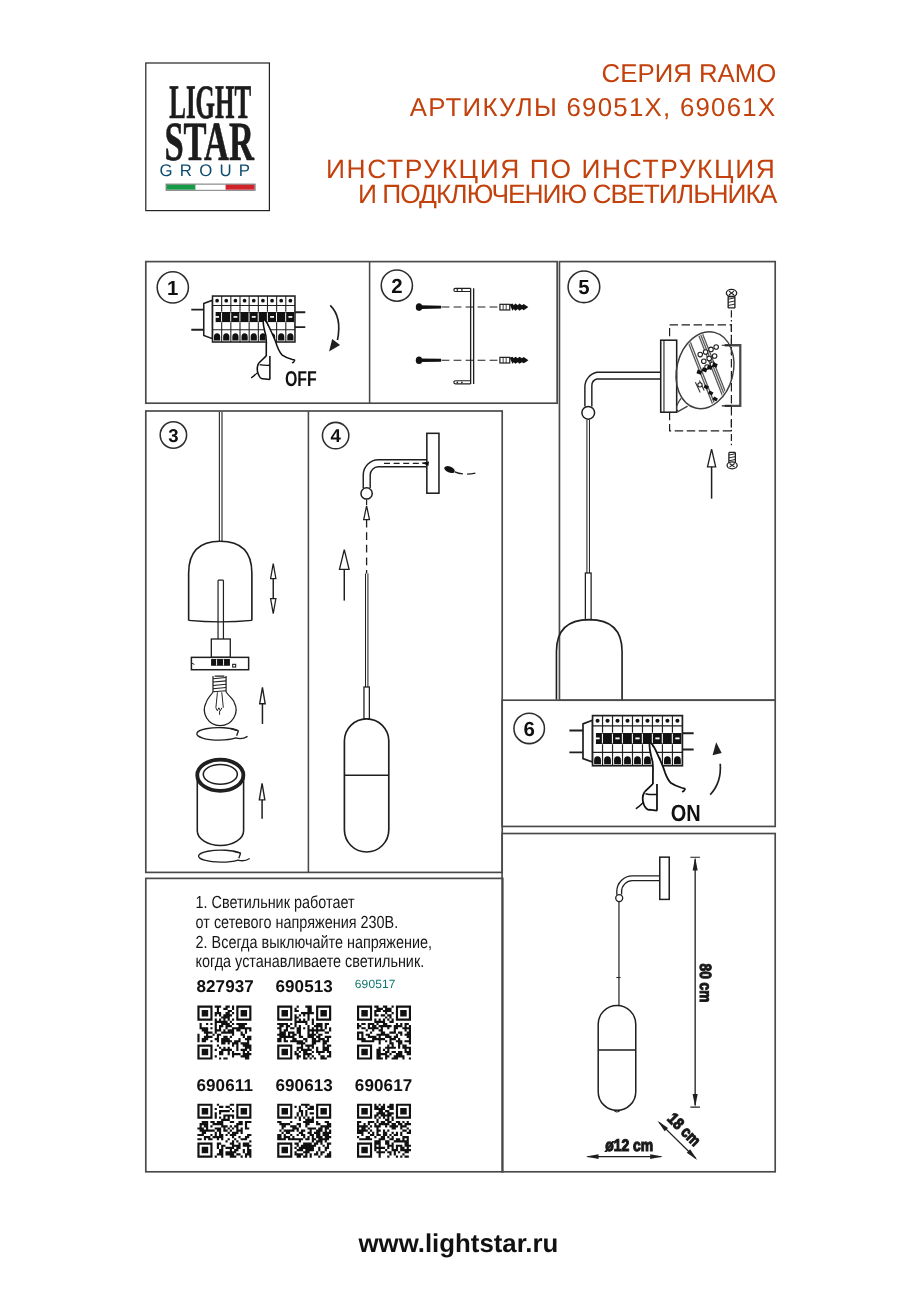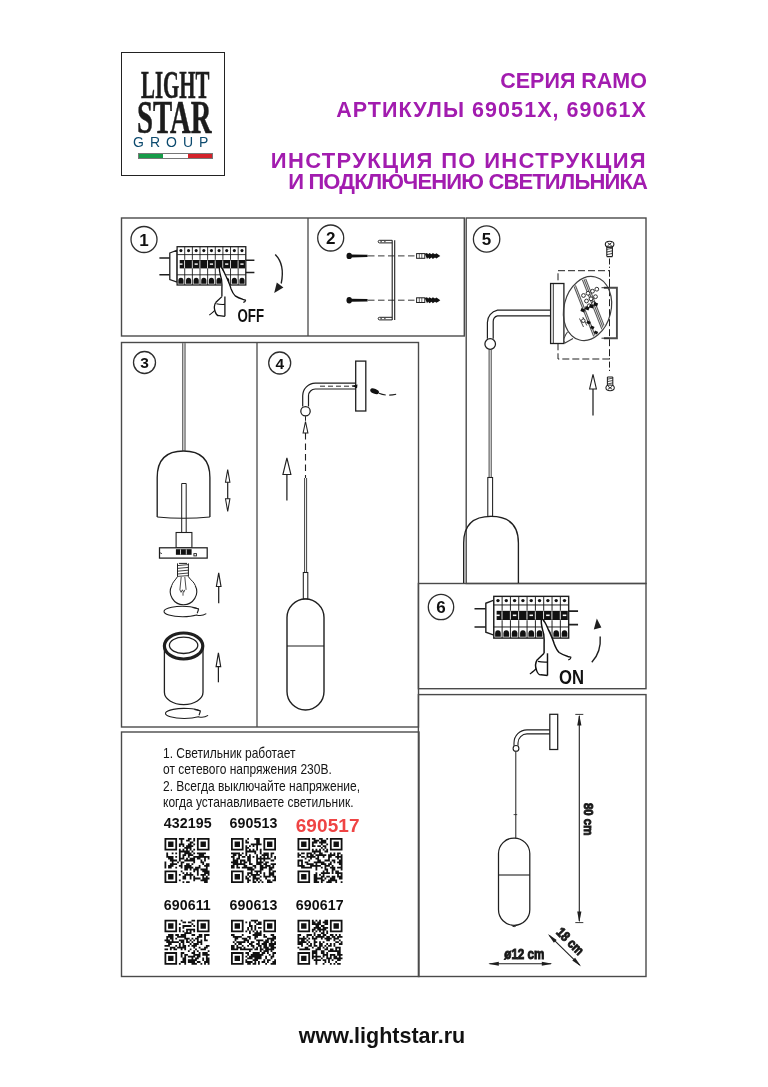--- a/index.html
+++ b/index.html
@@ -1,38 +1,38 @@
 <!DOCTYPE html>
 <html><head><meta charset="utf-8"><style>
 html,body{margin:0;padding:0;background:#fff;}
 body{width:768px;height:1087px;position:relative;font-family:"Liberation Sans",sans-serif;overflow:hidden;}
 .abs{position:absolute;}
-.hdr{font-weight:bold;color:#a21caf;white-space:nowrap;margin-top:20px;}
+.hdr{font-weight:normal;color:#c2410c;white-space:nowrap;}
 </style></head>
 <body>
 
 <div class="abs" style="left:121.3px;top:52px;width:101.5px;height:121.5px;border:1.7px solid #222;"></div>
 <div class="abs" style="left:140.9px;top:64.5px;font-family:'Liberation Serif',serif;font-weight:bold;font-size:40px;line-height:1;color:#1c1c1c;-webkit-text-stroke:0.55px #1c1c1c;transform:scaleX(0.521);transform-origin:0 0;letter-spacing:0px;">LIGHT</div>
 <div class="abs" style="left:137.4px;top:95.3px;font-family:'Liberation Serif',serif;font-weight:bold;font-size:46px;line-height:1;color:#1c1c1c;-webkit-text-stroke:0.55px #1c1c1c;transform:scaleX(0.625);transform-origin:0 0;letter-spacing:0px;">STAR</div>
 <div class="abs" style="left:133px;top:134.5px;font-size:14px;color:#0c4a6e;letter-spacing:6.0px;line-height:1;">GROUP</div>
 <div class="abs" style="left:138.4px;top:152.6px;width:74.3px;height:6.4px;border:0.8px solid #777;box-sizing:border-box;display:flex;">
 <div style="flex:1;background:#169b48;"></div>
     <div style="flex:1;background:#fff;"></div>
     <div style="flex:1;background:#d3222a;"></div>
 </div>
 
 <div class="abs hdr" style="right:121px;top:49.3px;font-size:21.5px;">СЕРИЯ RAMO</div>
 <div class="abs hdr" style="right:121px;top:77.5px;font-size:21.5px;letter-spacing:1.05px;">АРТИКУЛЫ 69051Х, 69061Х</div>
 <div class="abs hdr" style="right:121px;top:128.3px;font-size:22px;letter-spacing:1.32px;">ИНСТРУКЦИЯ ПО ИНСТРУКЦИЯ</div>
 <div class="abs hdr" style="right:121px;top:149.2px;font-size:22px;letter-spacing:-0.85px;">И ПОДКЛЮЧЕНИЮ СВЕТИЛЬНИКА</div>
 
 <div class="abs" style="left:163px;top:745.2px;font-size:14.6px;line-height:16.15px;color:#151515;transform:scaleX(0.823);transform-origin:0 0;">1.&nbsp;Светильник работает<br>от сетевого напряжения 230В.<br>2.&nbsp;Всегда выключайте напряжение,<br>когда устанавливаете светильник.</div>
-<div class="abs" style="left:163.7px;top:815.4px;font-size:14.2px;font-weight:bold;color:#111;letter-spacing:0.1px;">432195</div>
+<div class="abs" style="left:163.7px;top:815.4px;font-size:14.2px;font-weight:bold;color:#111;letter-spacing:0.1px;">827937</div>
 <div class="abs" style="left:229.5px;top:815.4px;font-size:14.2px;font-weight:bold;color:#111;letter-spacing:0.1px;">690513</div>
-<div class="abs" style="left:295.7px;top:815.4px;font-size:19px;font-weight:bold;color:#ef4444;letter-spacing:0.1px;">690517</div>
+<div class="abs" style="left:295.7px;top:815.4px;font-size:10px;font-weight:normal;color:#0f766e;letter-spacing:0.1px;">690517</div>
 <div class="abs" style="left:163.7px;top:896.7px;font-size:14.2px;font-weight:bold;color:#111;letter-spacing:0.1px;">690611</div>
 <div class="abs" style="left:229.5px;top:896.7px;font-size:14.2px;font-weight:bold;color:#111;letter-spacing:0.1px;">690613</div>
 <div class="abs" style="left:295.7px;top:896.7px;font-size:14.2px;font-weight:bold;color:#111;letter-spacing:0.1px;">690617</div>
 
 <div class="abs" style="left:0;top:1024px;width:756px;text-align:center;font-size:21.5px;font-weight:bold;color:#111;padding-left:8px;box-sizing:border-box;">www.lightstar.ru</div>
 
 <svg class="abs" style="left:0;top:0;" width="768" height="1087" viewBox="0 0 768 1087" font-family="Liberation Sans">
 <defs>
 <g id="breaker" stroke="#1f1f1f" fill="none" stroke-width="1.3">
         <path d="M0,13.1 H10.6 M0,29.8 H10.6" stroke-width="1.5"></path>

